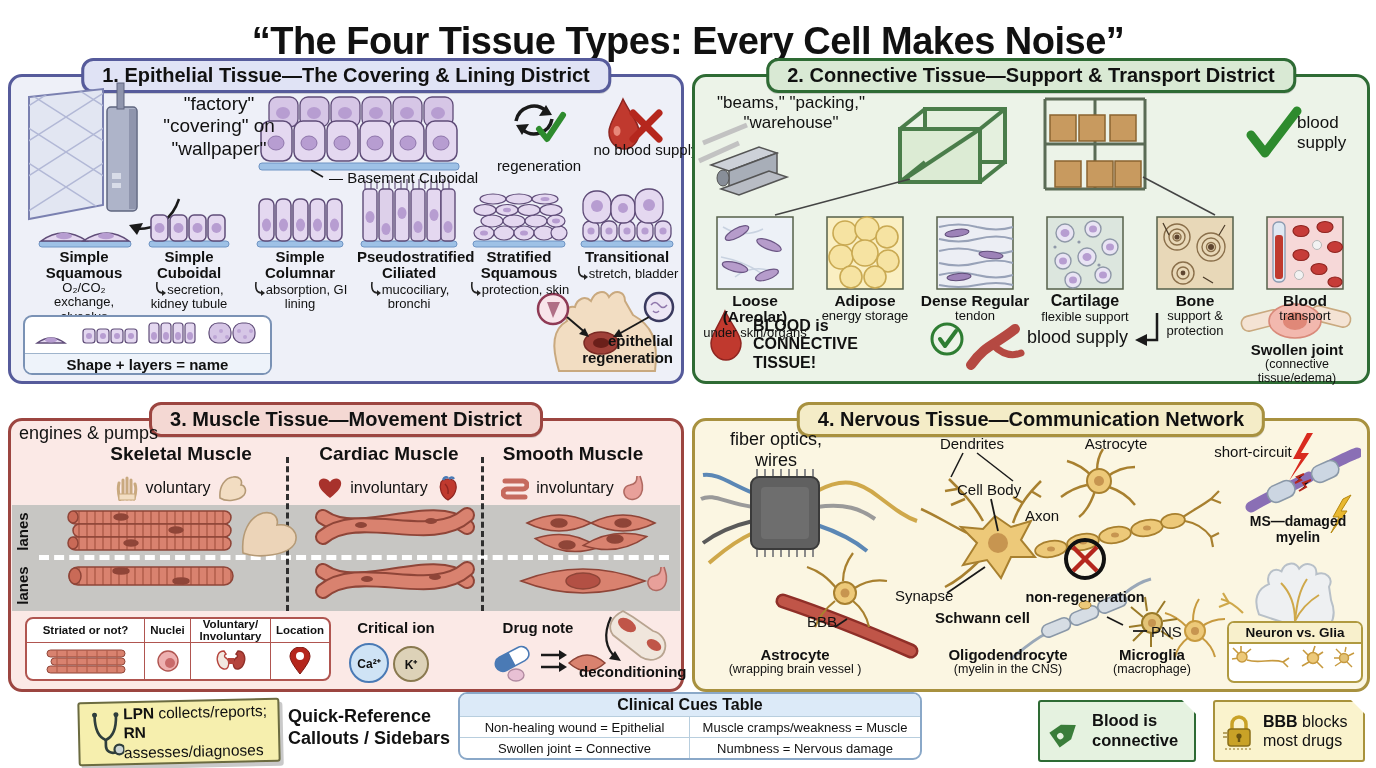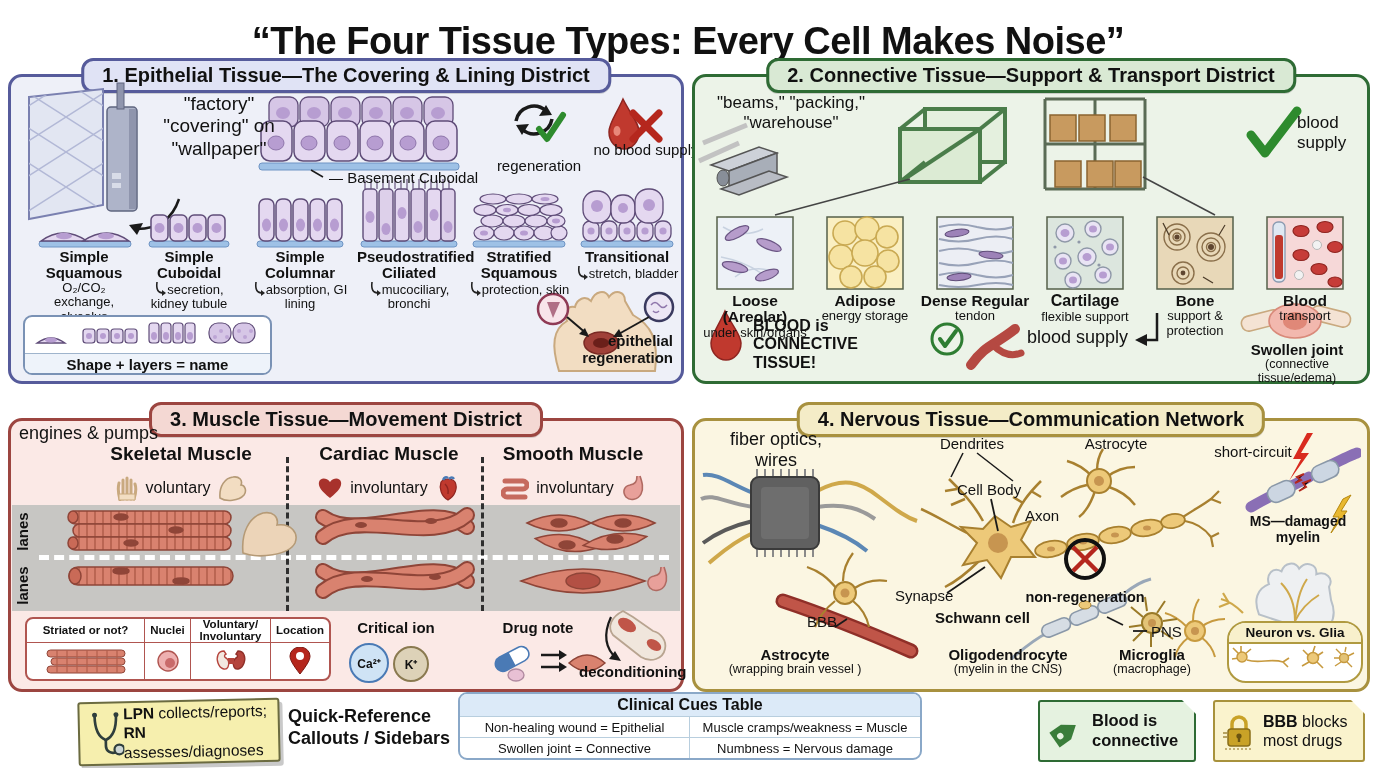--- a/index.html
+++ b/index.html
@@ -52,21 +52,21 @@
   #mus-table .last{border-right:none;}
   .ion{position:absolute;border-radius:50%;display:flex;align-items:center;justify-content:center;
        font-weight:bold;font-size:12px;}
   
   .nlab{position:absolute;font-size:14.5px;}
   .nlab.b{font-weight:bold;}
   .ncap{position:absolute;text-align:center;}
   .ncap .t{font-weight:bold;font-size:15px;line-height:1.05;}
   .ncap .s{font-size:12.5px;line-height:1.1;}
   #nvg-box{position:absolute;left:532px;top:200px;width:132px;height:58px;border:2px solid #b09a40;
-           border-radius:19px;background:#fff;overflow:hidden;}
+           border-radius:7px;background:#fff;overflow:hidden;}
   #nvg-box .hd{background:#f8f0cc;border-bottom:2px solid #b09a40;font-weight:bold;font-size:13.5px;
                text-align:center;padding:2px 0;}
   
   .note{position:absolute;border-radius:3px;}
   #lpn-note{left:78px;top:700px;width:186px;height:60px;background:#f6efae;border:2px solid #6b6b40;
             transform:rotate(-1.3deg);box-shadow:3px 4px 0 #c9c9c9;display:flex;align-items:center;padding:0 6px;}
   #lpn-note .txt{font-size:15.5px;line-height:1.25;}
   #quick-ref{left:288px;top:706px;width:170px;text-align:left;font-weight:bold;font-size:18px;line-height:1.2;}
   #cues{left:458px;top:692px;width:460px;border:2px solid #8aa8c8;border-radius:9px;overflow:hidden;background:#fff;}
   #cues .hd{background:#dceaf8;font-weight:bold;font-size:16px;text-align:center;padding:2px 0;}

